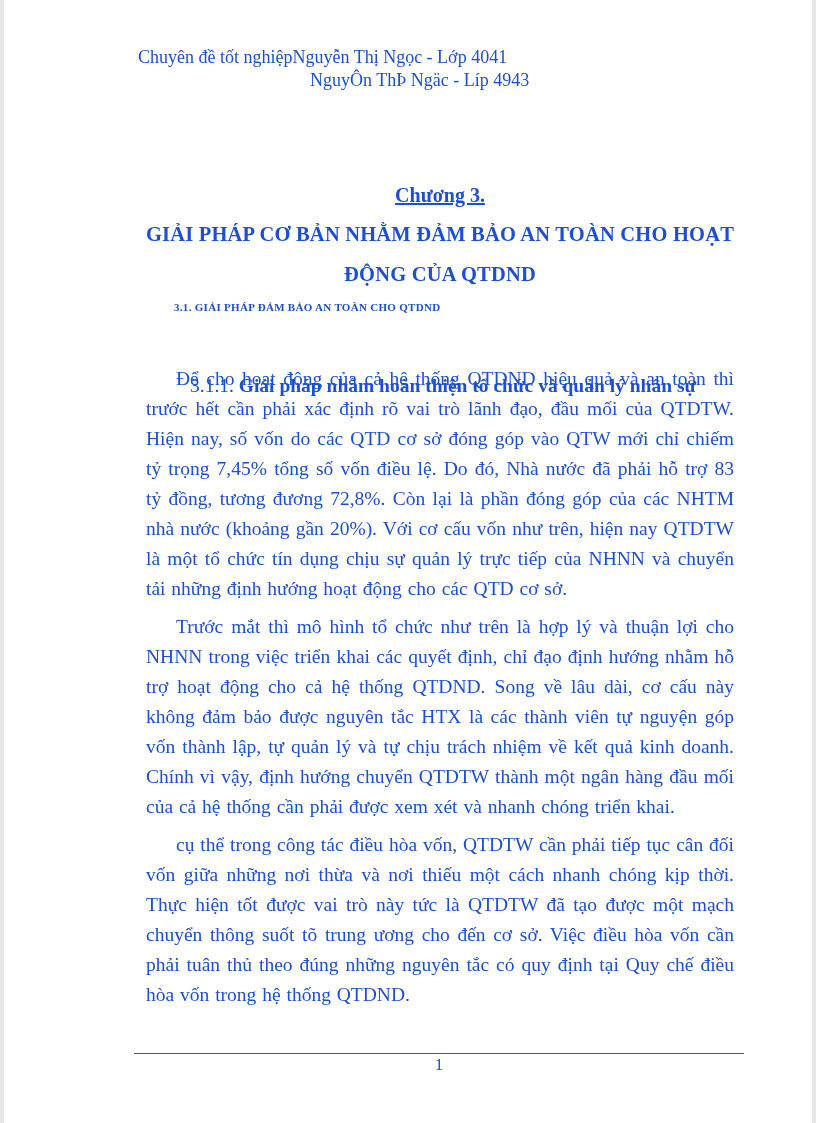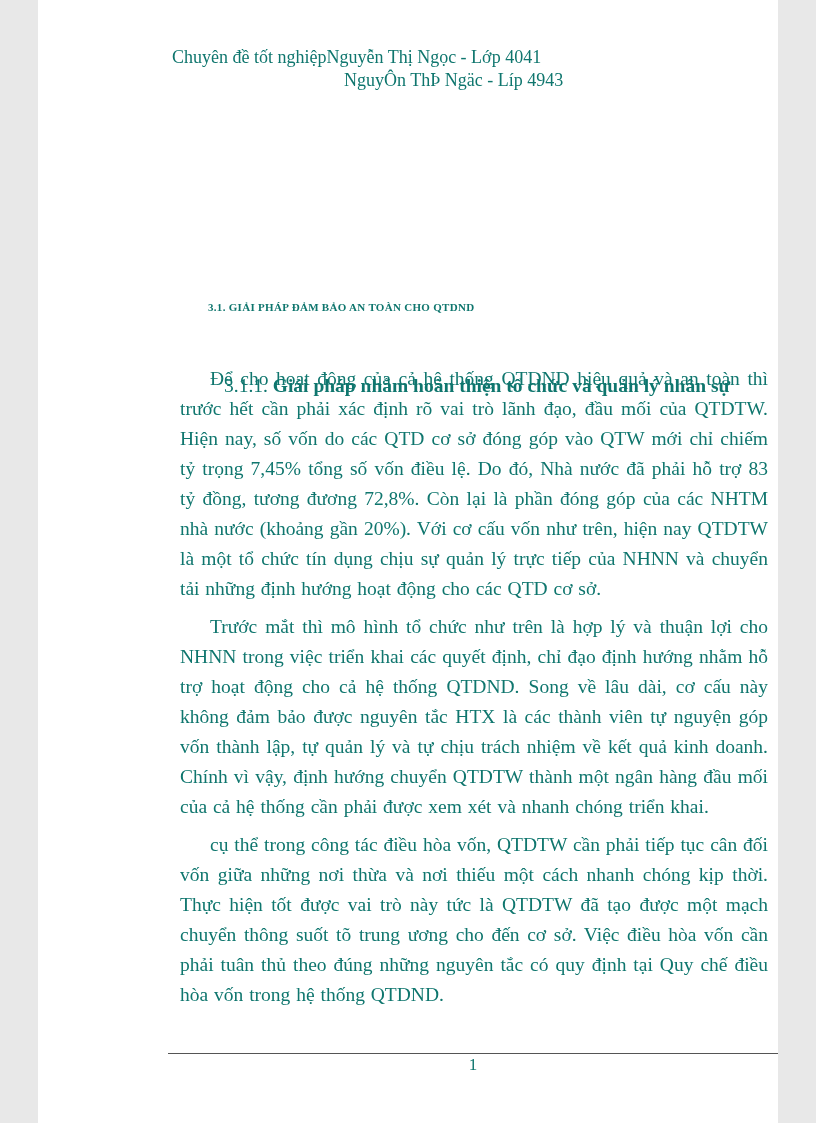--- a/index.html
+++ b/index.html
@@ -2,25 +2,25 @@
 <html><head>
 <meta charset="utf-8">
 <style>
   html, body {
     margin: 0;
     padding: 0;
     background: #e8e8e8;
   }
   .page {
     position: relative;
-    width: 740px;
+    width: 808px;
     height: 1123px;
     background: #ffffff;
     font-family: "Liberation Serif", "DejaVu Serif", serif;
-    color: #0f766e;
+    color: #1d4ed8;
     overflow: hidden;
     margin: 0 auto;
   }
   
   .page-header {
     position: absolute;
     top: 46px;
     left: 134px;
     font-size: 18px;
     line-height: 23px;
@@ -107,20 +107,24 @@
 <body>
 
 <div class="page">
 
   <div class="page-header">
     <div class="hline1">Chuyên đề tốt nghiệpNguyễn  Thị Ngọc - Lớp 4041</div>
     <div class="hline2">NguyÔn ThÞ Ngäc - Líp 4943</div>
   </div>
 
   <div class="chapter-block">
+    <div>
+      <span class="chapter-kicker">Chương 3.</span>
+    </div>
+    <div class="chapter-title">GIẢI PHÁP CƠ BẢN NHẰM ĐẢM BẢO AN TOÀN CHO HOẠT ĐỘNG CỦA QTDND</div>
   </div>
 
   <div class="section-heading">3.1. GIẢI PHÁP ĐẢM BẢO AN TOÀN CHO QTDND</div>
 
   <div class="subsection-heading">
     <span class="subsection-number">3.1.1. </span><span class="subsection-title">Giải pháp nhằm hoàn thiện tổ chức và quản lý nhân sự</span>
   </div>
 
   <div class="body-text">
     <p>Để cho hoạt động của cả hệ thống QTDND hiệu quả và an toàn thì trước hết cần phải xác định rõ vai trò lãnh đạo, đầu mối của QTDTW. Hiện nay, số vốn do các QTD cơ sở đóng góp vào QTW mới chỉ chiếm tỷ trọng 7,45% tổng số vốn điều lệ. Do đó, Nhà nước đã phải hỗ trợ 83 tỷ đồng, tương đương 72,8%. Còn lại là phần đóng góp của các NHTM nhà nước (khoảng gần 20%). Với cơ cấu vốn như trên, hiện nay QTDTW là một tổ chức tín dụng chịu sự quản lý trực tiếp của NHNN và chuyển tải những định hướng hoạt động cho các QTD cơ sở.</p>

